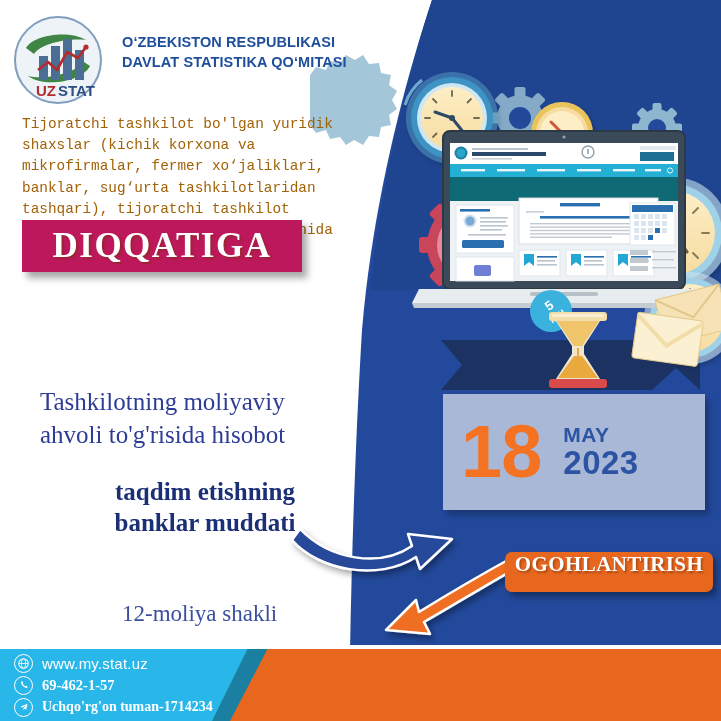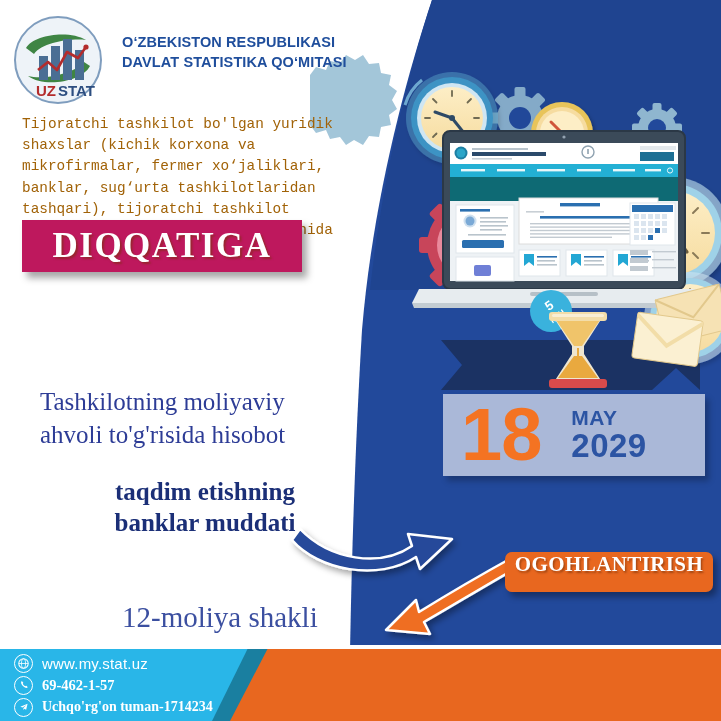--- a/index.html
+++ b/index.html
@@ -66,29 +66,29 @@
     position:absolute;left:55px;top:477px;width:300px;
     color:#1b2f77;
     font-family:"Liberation Serif", serif;
     font-weight:bold;font-size:25px;line-height:1.22;
     text-align:center;
   }
   #form-label{
     position:absolute;left:122px;top:601px;
     color:#3b4fa0;
     font-family:"Liberation Serif", serif;
-    font-size:29px;
+    font-size:23px;
   }
 
   
   #date-panel{
-    position:absolute;left:443px;top:394px;width:262px;height:82px;
+    position:absolute;left:443px;top:394px;width:262px;height:116px;
     background:#aab8d8;
     box-shadow:4px 5px 6px rgba(0,0,0,.25);
-    display:flex;align-items:center;gap:8px;
+    display:flex;align-items:center;
   }
   #date-day{
     color:#f47322;font-weight:bold;font-size:74px;line-height:1;
     margin-left:18px;letter-spacing:-1px;
   }
   #date-my{margin-left:22px;line-height:1.05;}
   #date-month{color:#2c54a3;font-weight:bold;font-size:21px;letter-spacing:.5px;}
   #date-year{color:#2c54a3;font-weight:bold;font-size:33px;letter-spacing:.5px;}
 
   
@@ -486,21 +486,21 @@
     <div>taqdim etishning</div>
     <div>banklar muddati</div>
   </div>
 
   <div id="form-label">12-moliya shakli</div>
 
   <div id="date-panel">
     <div id="date-day">18</div>
     <div id="date-my">
       <div id="date-month">MAY</div>
-      <div id="date-year">2029</div>
+      <div id="date-year">2023</div>
     </div>
   </div>
 
   <div id="ogoh">
     <span>OGOHLANTIRISH</span>
   </div>
 
   <div id="bottom-bar">
 
     <div id="contact-block">

